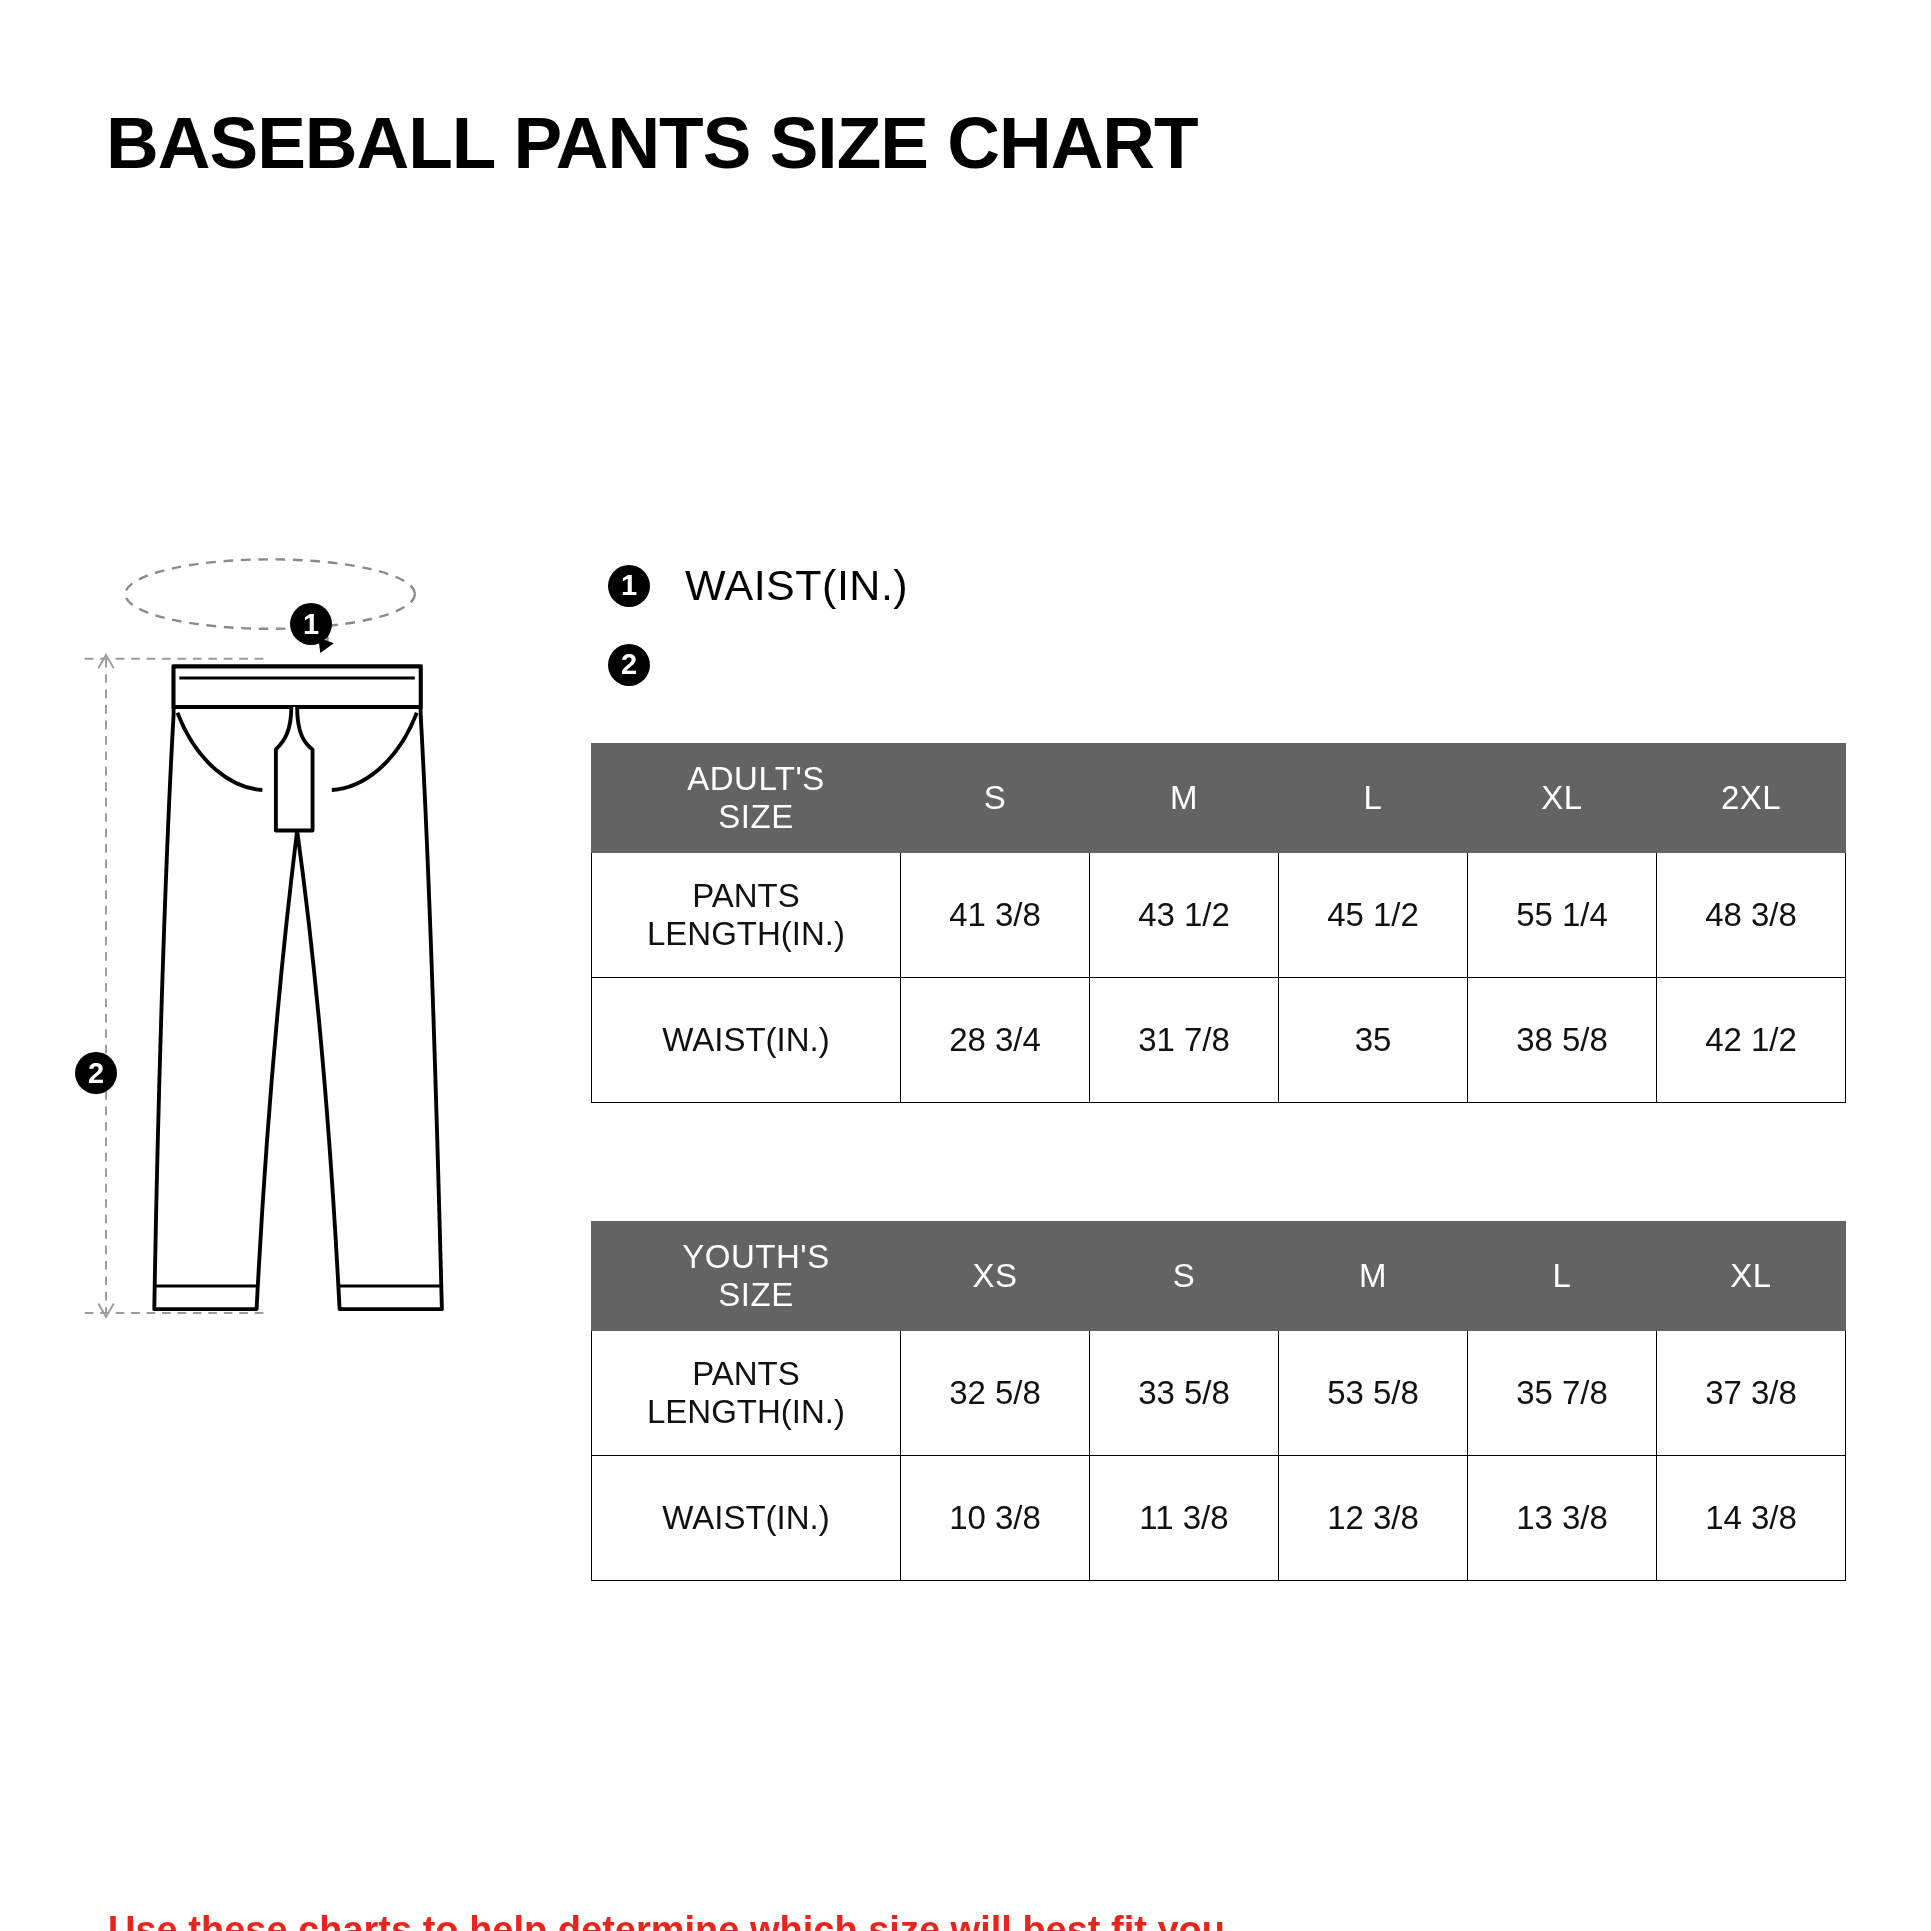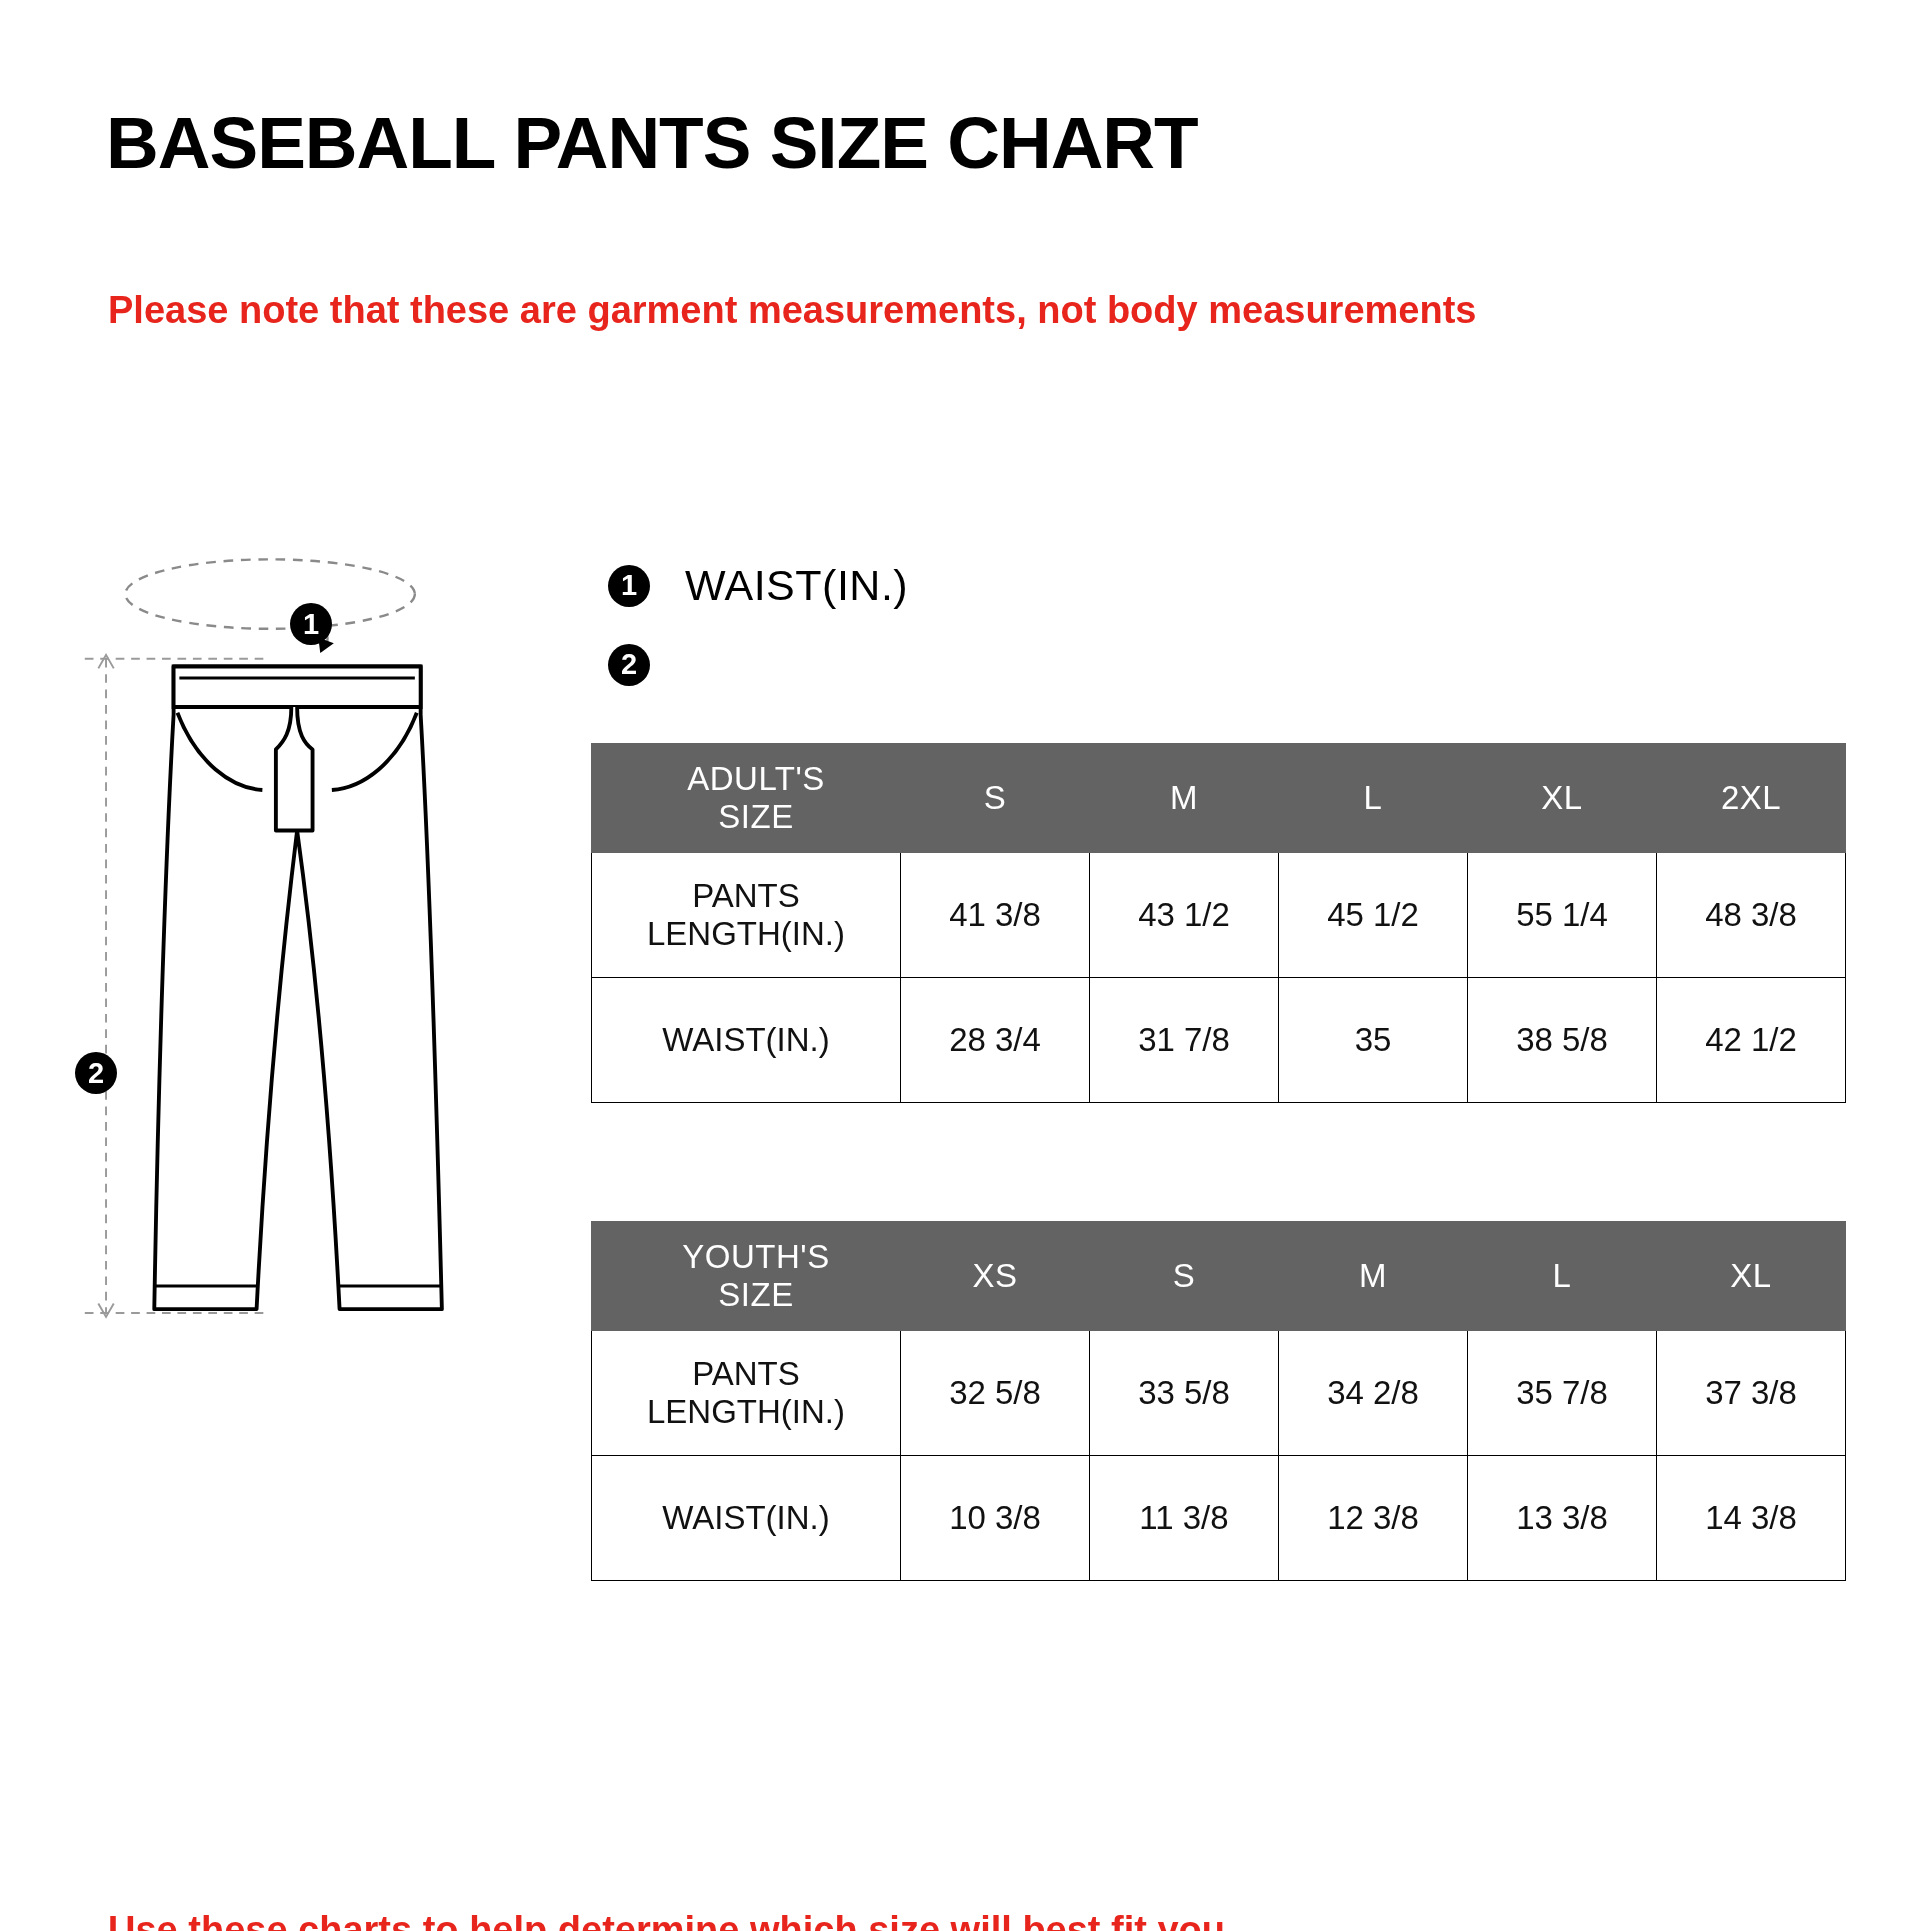--- a/index.html
+++ b/index.html
@@ -151,21 +151,20 @@
   col.first { width: 309px; }
   col.data { width: 189px; }
 </style>
 </head>
 <body>
 
 <div class="page">
 
   <div class="title">BASEBALL PANTS SIZE CHART</div>
 
-  <div class="note">Please note that these are garment measurements, not body measurements</div>
 
   <div class="legend">
     <div class="legend-row">
       <span class="badge">1</span>
       <span class="legend-label">WAIST(IN.)</span>
     </div>
     <div class="legend-row">
       <span class="badge">2</span>
     </div>
   </div>
@@ -271,21 +270,21 @@
       </tr>
     </thead>
     <tbody>
       <tr>
         <td class="rowhead">
           <div>PANTS</div>
           <div>LENGTH(IN.)</div>
         </td>
         <td>32 5/8</td>
         <td>33 5/8</td>
-        <td>34  2/8</td>
+        <td>53  5/8</td>
         <td>35 7/8</td>
         <td>37 3/8</td>
       </tr>
       <tr>
         <td class="rowhead">WAIST(IN.)</td>
         <td>10 3/8</td>
         <td>11 3/8</td>
         <td>12 3/8</td>
         <td>13 3/8</td>
         <td>14 3/8</td>

